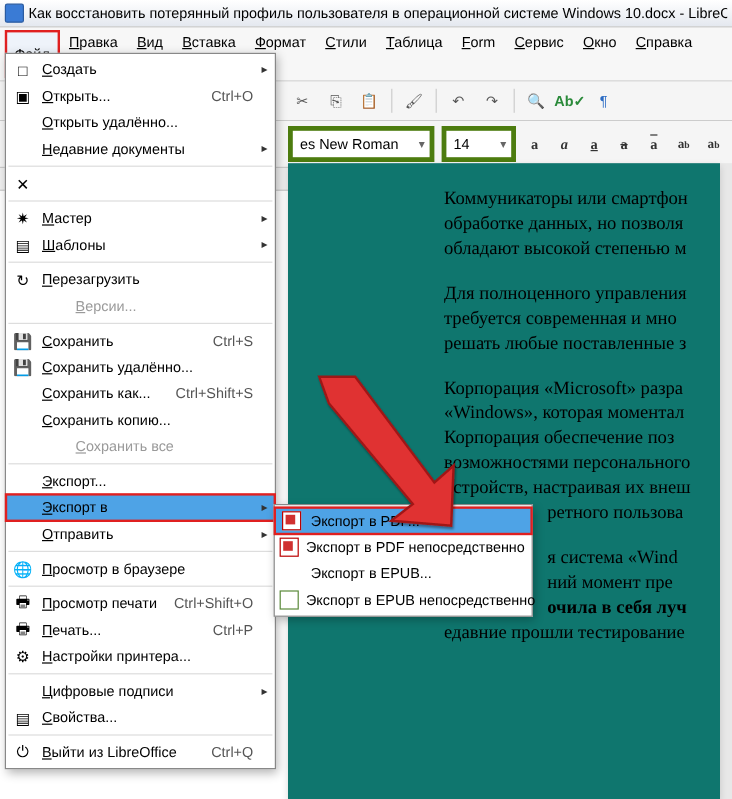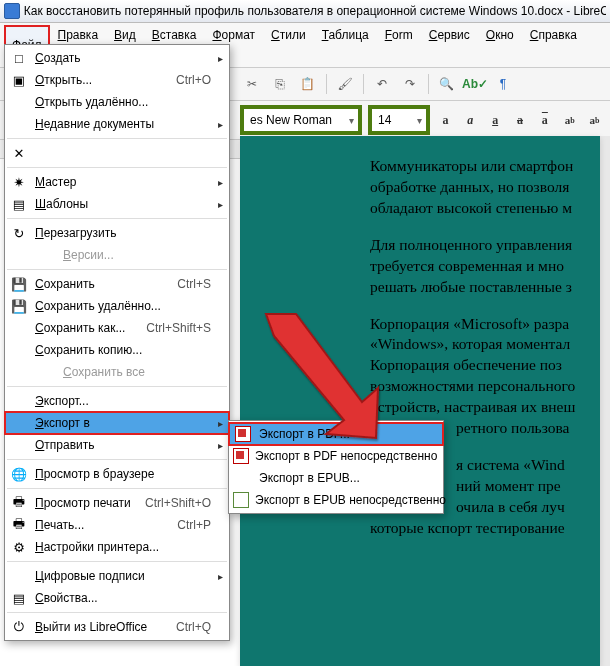--- a/index.html
+++ b/index.html
@@ -247,22 +247,22 @@
       <span>Корпорация «Microsoft» разра</span><br>
       <span>«Windows», которая моментал</span><br>
       <span>Корпорация обеспечение поз</span><br>
       <span>возможностями персонального</span><br>
       <span>устройств, настраивая их внеш</span><br>
       <span style="padding-left:86px;">ретного пользова</span>
     </p>
     <p>
       <span style="padding-left:86px;">я система «Wind</span><br>
       <span style="padding-left:86px;">ний момент пре</span><br>
-      <span style="padding-left:86px;">очила в себя луч</span><br>
-      <span>которые кспорт тестирование</span>
+      <span style="padding-left:86px;font-weight:bold;">очила в себя луч</span><br>
+      <span>едавние прошли тестирование</span>
     </p>
   </div>
 </div>
 
 <div class="dropdown" id="file-dd">
     <div class="dd-item">
       <span class="dd-icon">□</span>
       <span class="dd-label"><u>С</u>оздать</span>
       <span class="dd-arrow">▸</span>
     </div>

